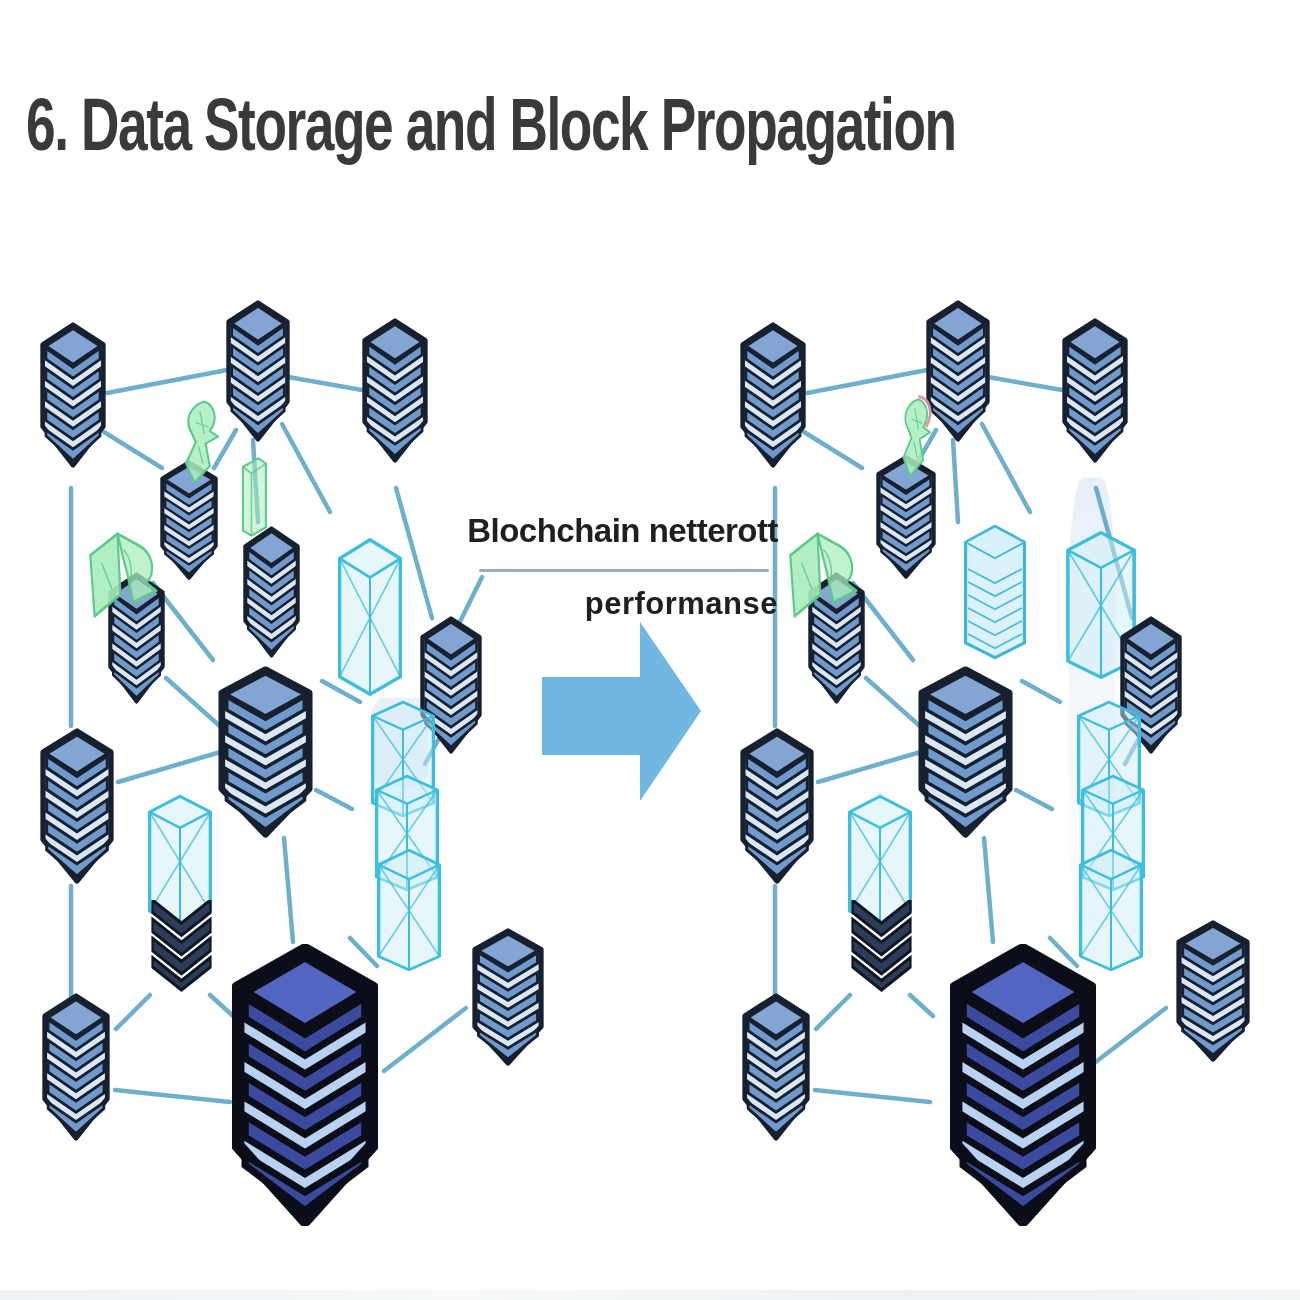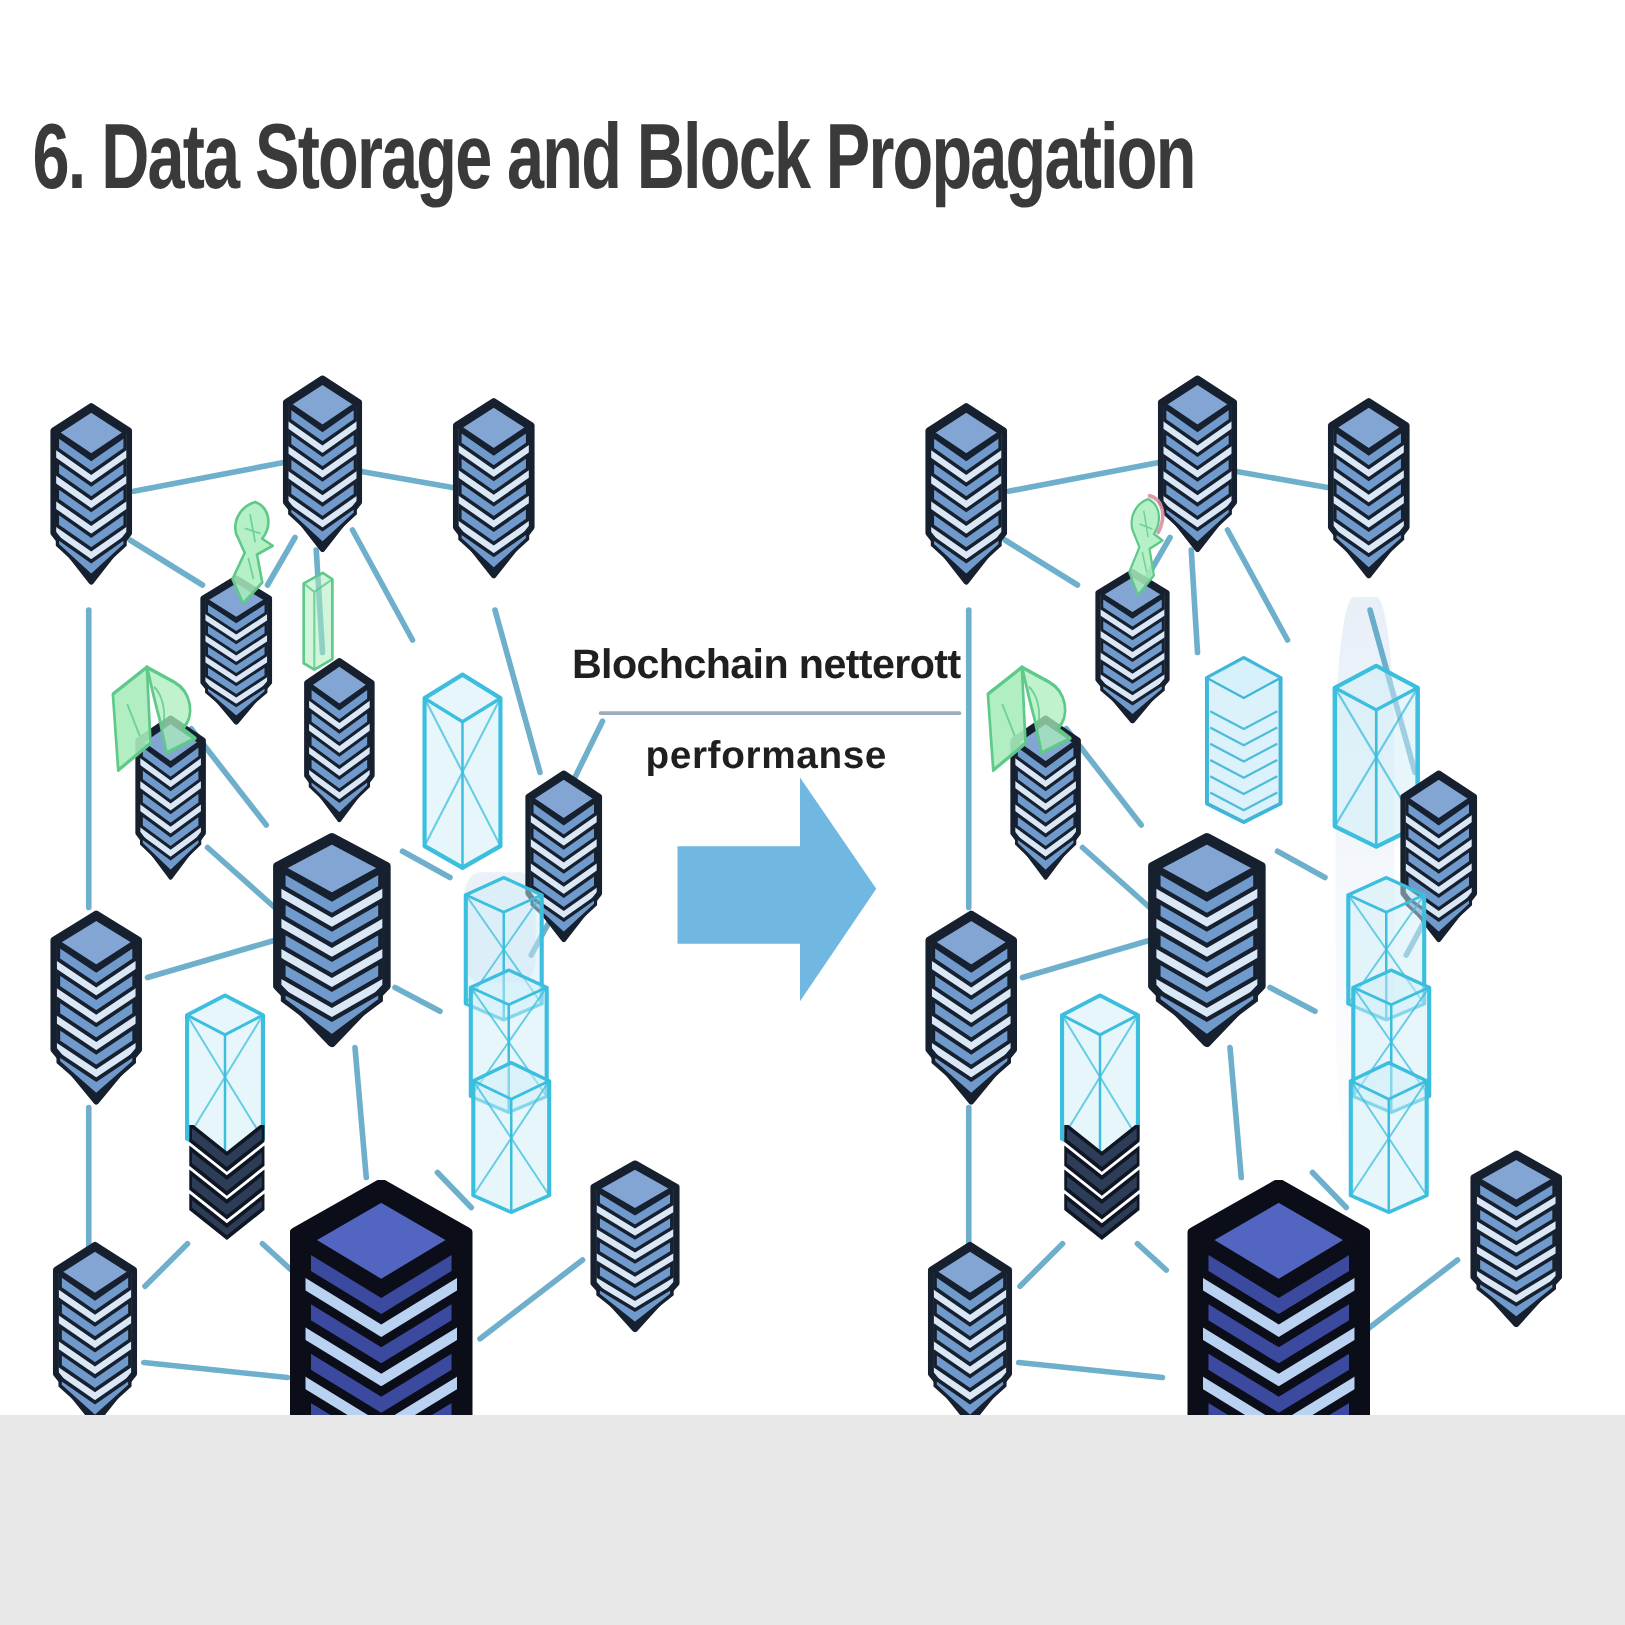--- a/index.html
+++ b/index.html
@@ -5,25 +5,25 @@
   :root{
     --background:#ffffff; --title_color:#3a3a3a; --label_color:#1f1f1f;
     --underline:#87a0ac; --edge:#55a2c2; --arrow:#70b7e1;
     --node_outline:#17202f; --node_top:#83a5d3; --node_chevron:#7099cc; --node_gap:#d9e7f6;
     --server_top:#5265c0; --server_chevron:#3b4a9e; --server_gap:#b9d2f2; --server_outline:#0b0e18;
     --cube_stroke:#3cbede; --cube_fill:#cdeef8; --striped_stroke:#3fb6d9; --striped_fill:#bfe8f5;
     --chev_dark:#2e3d57; --chev_outline:#0f1624;
     --green_fill:#a9edbc; --green_stroke:#5ec989; --pink:#d98fa4; --ghost:#e9eff7;
   }
   html,body{margin:0;padding:0;background:#e8e8e8;font-family:"Liberation Sans",sans-serif;}
-  .stage{position:relative;width:1300px;height:1132px;background:var(--background);overflow:hidden;margin:0 auto;}
+  .stage{position:relative;width:1300px;height:1300px;background:var(--background);overflow:hidden;margin:0 auto;}
   .title{position:absolute;left:26px;top:82px;font-size:74px;font-weight:700;color:var(--title_color);
          letter-spacing:-2px;transform:scaleX(.72);transform-origin:left top;white-space:nowrap;}
   .diagram-svg{position:absolute;left:0;top:0;width:1300px;height:1300px;}
-  .center-label{position:absolute;left:448px;top:514px;width:330px;text-align:center;
+  .center-label{position:absolute;left:448px;top:514px;width:330px;text-align:right;
                 color:var(--label_color);font-weight:700;}
   .cl1{font-size:33px;letter-spacing:-.5px;line-height:1.05;}
   .cl2{font-size:31px;margin-top:37px;letter-spacing:.5px;}
   .underline{position:absolute;left:479px;top:569px;width:290px;height:3px;background:var(--underline);border-radius:2px;opacity:.85;}
   .bottom-strip{position:absolute;left:0;top:1290px;width:1300px;height:10px;
                 background:linear-gradient(90deg,#eef2f4,#f7f9fa 35%,#eef1f3 70%,#f3f6f7);}
   .edge{stroke:var(--edge);stroke-width:4.5;stroke-linecap:round;opacity:.85;}
 </style>
 </head>
 <body>

